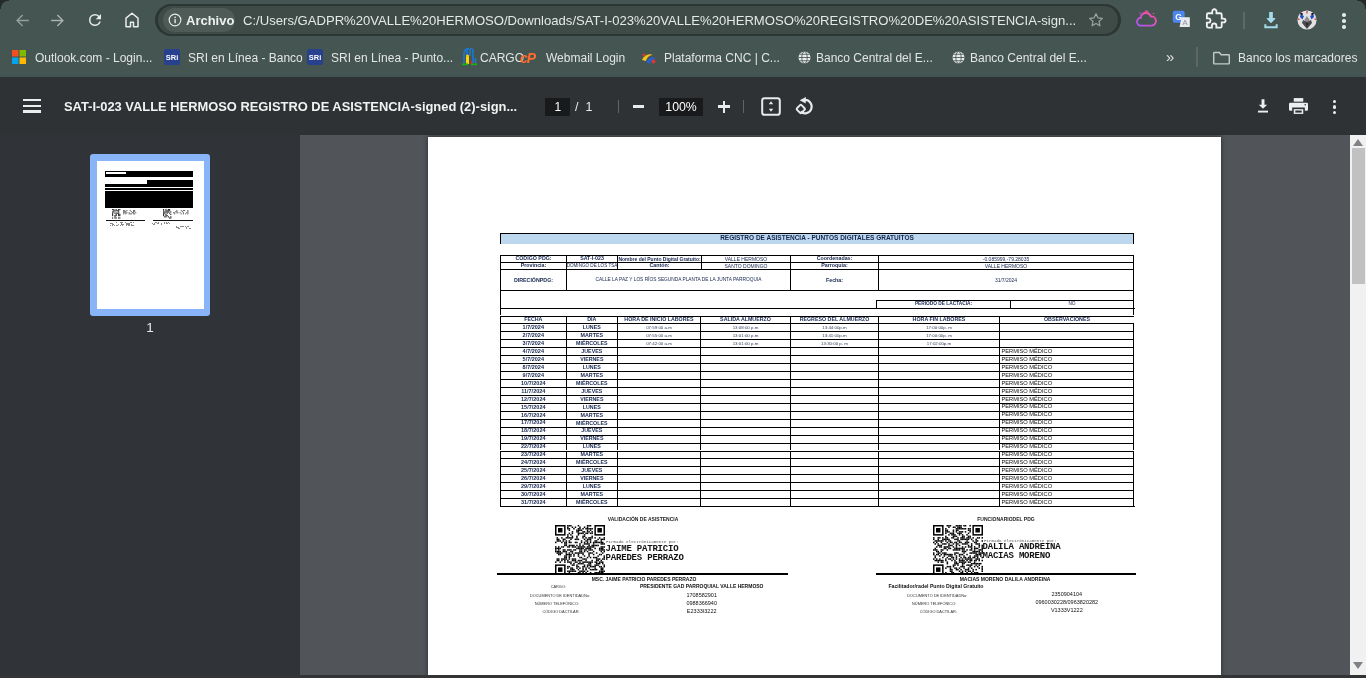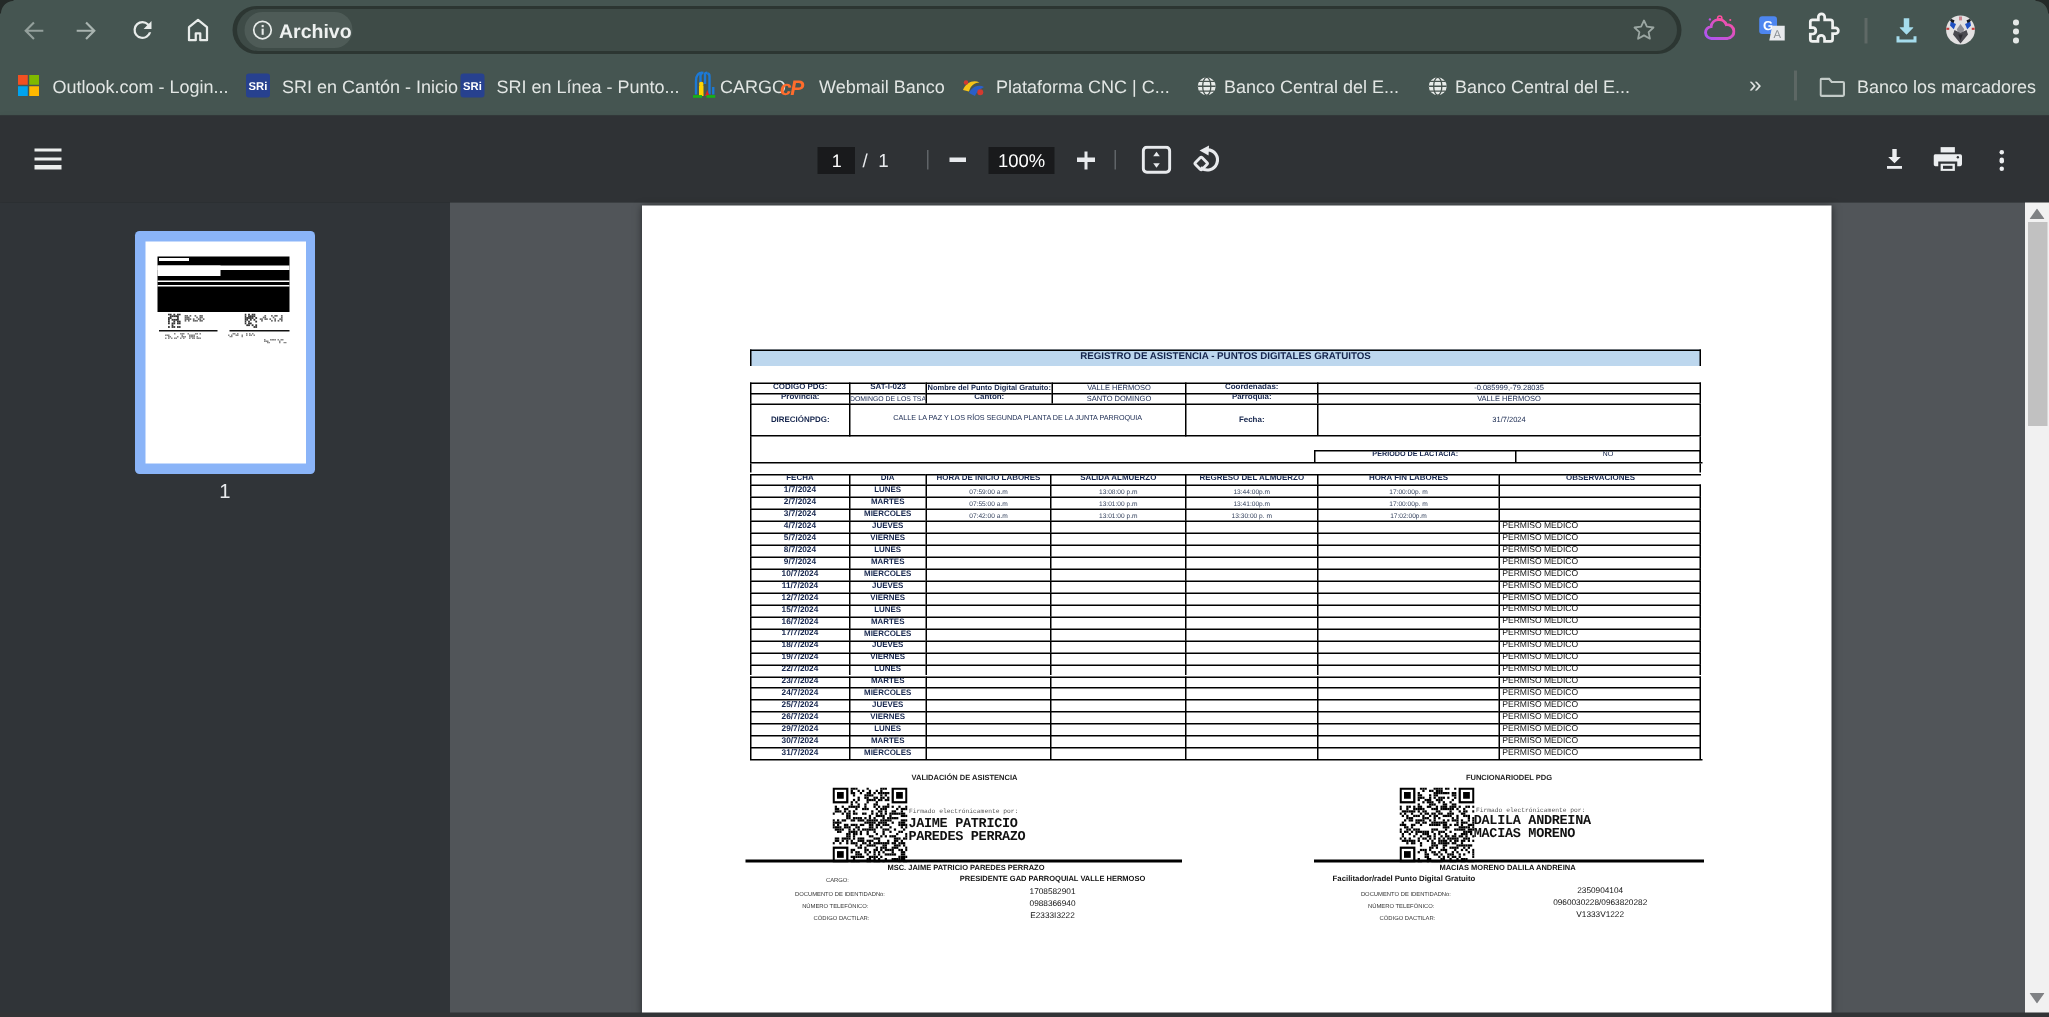--- a/index.html
+++ b/index.html
@@ -25,20 +25,21 @@
     </svg>
 <div class="abs" style="left:155px;top:4px;width:966px;height:32px;background:#2c3632;border-radius:16px"></div>
 <div class="abs" style="left:158px;top:6px;width:960px;height:28px;background:#3e4b47;border-radius:14px"></div>
 <div class="abs" style="left:163px;top:8px;width:72px;height:24px;background:#4e5b57;border-radius:12px"></div>
 <svg class="abs" style="left:168px;top:13px" width="14" height="14" viewBox="0 0 24 24" xmlns="http://www.w3.org/2000/svg">
       <circle cx="12" cy="12" r="10" fill="none" stroke="#e8ecea" stroke-width="2"></circle>
       <rect x="11" y="10.5" width="2.4" height="7" fill="#e8ecea"></rect>
       <rect x="11" y="6.2" width="2.4" height="2.6" fill="#e8ecea"></rect>
     </svg>
 <div class="abs" style="left:186px;top:13px;font-size:13px;font-weight:bold;color:#eef1f0">Archivo</div>
+<div class="abs" style="left:243px;top:12.5px;width:835px;height:16px;color:#e4e8e6;font-size:13.1px;white-space:nowrap;overflow:hidden">C:/Users/GADPR%20VALLE%20HERMOSO/Downloads/SAT-I-023%20VALLE%20HERMOSO%20REGISTRO%20DE%20ASISTENCIA-sign...</div>
 <svg class="abs" style="left:1088px;top:12px" width="16" height="16" viewBox="0 0 24 24" xmlns="http://www.w3.org/2000/svg">
       <path d="M12 2.5l2.9 6.2 6.6.8-4.9 4.6 1.3 6.6-5.9-3.3-5.9 3.3 1.3-6.6-4.9-4.6 6.6-.8z" fill="none" stroke="#9aa6a2" stroke-width="1.8" stroke-linejoin="round"></path>
     </svg>
 <svg class="abs" style="left:1136px;top:9px" width="21" height="21" viewBox="0 0 24 24" xmlns="http://www.w3.org/2000/svg">
       <defs>
         <linearGradient id="pg" x1="0" y1="1" x2="1" y2="0">
           <stop offset="0" stop-color="#a855f7"></stop>
           <stop offset="1" stop-color="#ff4f9e"></stop>
         </linearGradient>
       </defs>
@@ -87,41 +88,41 @@
 <div class="abs" style="left:1342.3px;top:25.4px;width:3.6px;height:3.6px;border-radius:50%;background:#e4e8e6"></div>
 <svg class="abs" style="left:12px;top:50px" width="14" height="14" xmlns="http://www.w3.org/2000/svg">
       <rect x="0" y="0" width="6.5" height="6.5" fill="#f25022"></rect>
       <rect x="7.5" y="0" width="6.5" height="6.5" fill="#7fba00"></rect>
       <rect x="0" y="7.5" width="6.5" height="6.5" fill="#00a4ef"></rect>
       <rect x="7.5" y="7.5" width="6.5" height="6.5" fill="#ffb900"></rect>
     </svg>
 <div class="abs" style="left:35px;top:51px;font-size:12px;color:#e2e6e4;white-space:nowrap">Outlook.com - Login...</div>
 <div class="abs" style="left:164px;top:49px;width:16px;height:16px;background:#27418f;border-radius:2px"></div>
 <div class="abs" style="left:164px;top:53.5px;width:16px;text-align:center;font-size:7.5px;font-weight:bold;color:#fff;line-height:1">SRi</div>
-<div class="abs" style="left:188px;top:51px;font-size:12px;color:#e2e6e4;white-space:nowrap">SRI en Cantón - Inicio</div>
+<div class="abs" style="left:188px;top:51px;font-size:12px;color:#e2e6e4;white-space:nowrap">SRI en Línea - Banco</div>
 <div class="abs" style="left:307px;top:49px;width:16px;height:16px;background:#27418f;border-radius:2px"></div>
 <div class="abs" style="left:307px;top:53.5px;width:16px;text-align:center;font-size:7.5px;font-weight:bold;color:#fff;line-height:1">SRi</div>
 <div class="abs" style="left:331px;top:51px;font-size:12px;color:#e2e6e4;white-space:nowrap">SRI en Línea - Punto...</div>
 <svg class="abs" style="left:462px;top:47px" width="15" height="19" viewBox="0 0 15 19" xmlns="http://www.w3.org/2000/svg">
       <g stroke="#1c79d6" stroke-width="1.6" fill="none">
         <path d="M2 16V7c0-4 2-5.5 4-5.5"></path>
         <path d="M5 9V3.5c0-1.5 1-2 2-2"></path>
         <path d="M8 9V2.5c0-1 .8-1 1.5-1"></path>
         <path d="M11 16V4c0-1.5-.8-2-1.5-2"></path>
         <path d="M13.5 16v-5"></path>
       </g>
       <path d="M4 10h3v7H4z" fill="#ffd400"></path>
       <circle cx="5.5" cy="9" r="1.5" fill="#ffd400"></circle>
       <path d="M9.5 13l1.5 4h-3z" fill="#e02020"></path>
       <rect x="0" y="16.4" width="6" height="1.8" fill="#17b217"></rect>
       <rect x="9" y="16.4" width="6" height="1.8" fill="#17b217"></rect>
     </svg>
 <div class="abs" style="left:480px;top:51px;font-size:12px;color:#e2e6e4;white-space:nowrap">CARGO</div>
 <div class="abs" style="left:520px;top:50px;font-size:14px;font-weight:bold;color:#ff6c2c;font-style:italic;letter-spacing:-1px">cP</div>
-<div class="abs" style="left:546px;top:51px;font-size:12px;color:#e2e6e4;white-space:nowrap">Webmail Banco</div>
+<div class="abs" style="left:546px;top:51px;font-size:12px;color:#e2e6e4;white-space:nowrap">Webmail Login</div>
 <svg class="abs" style="left:640px;top:50px" width="17" height="15" xmlns="http://www.w3.org/2000/svg">
       <path d="M2 10c2-5 7-7 11-5-3 0-6 2-7 6z" fill="#f5c518"></path>
       <path d="M6 12c2-4 6-6 10-4-2 1-5 3-6 6z" fill="#2b5fc7"></path>
       <circle cx="13.5" cy="11.5" r="2" fill="#d43a2f"></circle>
       <circle cx="4" cy="5" r="1.5" fill="#d43a2f"></circle>
     </svg>
 <div class="abs" style="left:664px;top:51px;font-size:12px;color:#e2e6e4;white-space:nowrap">Plataforma CNC | C...</div>
 <svg class="abs" style="left:798px;top:51px" width="13" height="13" viewBox="0 0 24 24" xmlns="http://www.w3.org/2000/svg">
       <circle cx="12" cy="12" r="11" fill="#e8ecea"></circle>
       <g stroke="#47534f" stroke-width="1.6" fill="none">
@@ -141,20 +142,21 @@
 <div class="abs" style="left:1166px;top:48px;font-size:15px;color:#dfe3e1">»</div>
 <div class="abs" style="left:1196px;top:47px;width:2px;height:20px;background:#5d6764"></div>
 <svg class="abs" style="left:1213px;top:50px" width="17" height="15" viewBox="0 0 24 20" xmlns="http://www.w3.org/2000/svg">
       <path d="M2 3h7l2.5 3H22a1 1 0 0 1 1 1v11a1 1 0 0 1-1 1H2a1 1 0 0 1-1-1V4a1 1 0 0 1 1-1z" fill="none" stroke="#c3cbc8" stroke-width="2"></path>
     </svg>
 <div class="abs" style="left:1238px;top:51px;font-size:12px;color:#e2e6e4;white-space:nowrap">Banco los marcadores</div>
 <div class="abs" style="left:0;top:77px;width:1366px;height:58px;background:#2f3235;box-shadow:0 3px 5px rgba(0,0,0,.3)"></div>
 <div class="abs" style="left:23px;top:98.8px;width:18px;height:2.6px;background:#eceeed"></div>
 <div class="abs" style="left:23px;top:104.5px;width:18px;height:2.6px;background:#eceeed"></div>
 <div class="abs" style="left:23px;top:110.2px;width:18px;height:2.6px;background:#eceeed"></div>
+<div class="abs" style="left:64px;top:99px;width:456px;height:17px;color:#f1f3f2;font-size:12.9px;font-weight:bold;white-space:nowrap;overflow:hidden">SAT-I-023 VALLE HERMOSO REGISTRO DE ASISTENCIA-signed (2)-sign...</div>
 <div class="abs" style="left:545.3px;top:98px;width:25px;height:17.5px;background:#191a1c;color:#fff;font-size:12px;display:flex;align-items:center;justify-content:center">1</div>
 <div class="abs" style="left:575px;top:100px;font-size:12.5px;color:#e8eaed">/&nbsp;&nbsp;1</div>
 <div class="abs" style="left:617.5px;top:100px;width:1.5px;height:13px;background:#606468"></div>
 <div class="abs" style="left:632.5px;top:105.3px;width:11.5px;height:2.4px;background:#e8eaed"></div>
 <div class="abs" style="left:659.4px;top:98px;width:43.3px;height:17.5px;background:#191a1c;color:#fff;font-size:12.3px;display:flex;align-items:center;justify-content:center">100%</div>
 <div class="abs" style="left:718px;top:105.3px;width:12px;height:2.4px;background:#e8eaed"></div>
 <div class="abs" style="left:722.8px;top:100.5px;width:2.4px;height:12px;background:#e8eaed"></div>
 <div class="abs" style="left:742.5px;top:100px;width:1.5px;height:13px;background:#606468"></div>
 <svg class="abs" style="left:761px;top:97px" width="20" height="19" viewBox="0 0 20 19" xmlns="http://www.w3.org/2000/svg">
       <rect x="1.2" y="1.2" width="17.6" height="16.6" rx="2.4" fill="none" stroke="#e8eaed" stroke-width="2"></rect>

